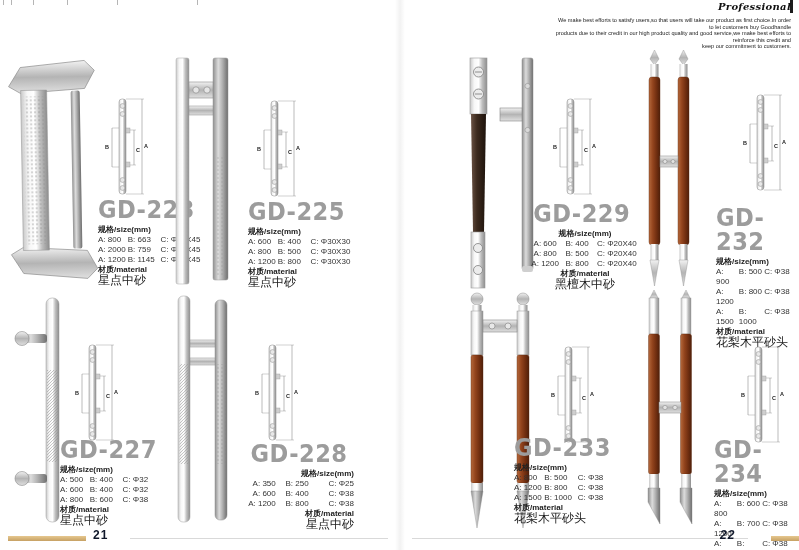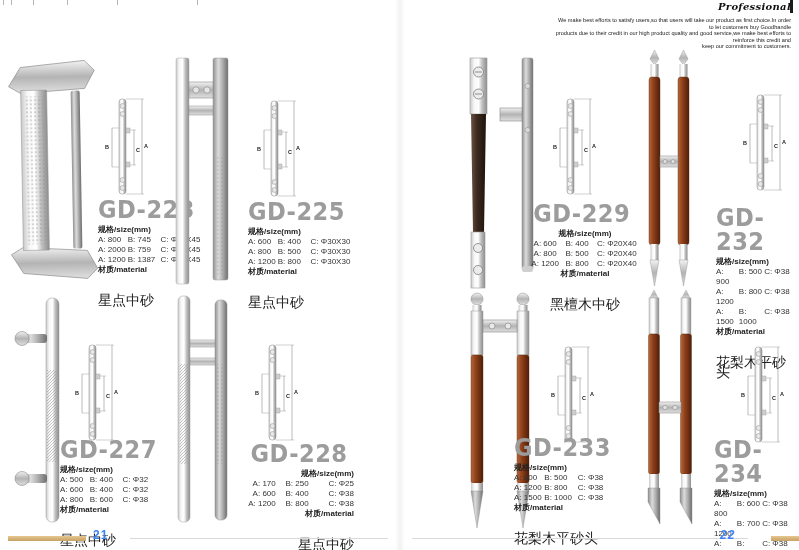--- a/index.html
+++ b/index.html
@@ -18,41 +18,41 @@
     font-size:5.6px;line-height:6.6px;color:#222;
   }
   .corner-mark{position:absolute;top:0;left:790px;width:3px;height:13px;background:#1c1c1c;}
   .toptick{position:absolute;top:0;width:1px;height:5px;background:#b5b5b5;}
   
   .gutter{position:absolute;top:0;left:395px;width:10px;height:100%;
     background:linear-gradient(to right, rgba(0,0,0,0), rgba(0,0,0,0.05) 50%, rgba(0,0,0,0));}
   .tanbar{position:absolute;top:536px;height:5px;background:linear-gradient(#e6c78f,#c6a163);}
   .tanbar.l{left:8px;width:78px;}
   .tanbar.r{left:771px;width:28px;}
-  .pageno{position:absolute;top:528px;font-size:12px;font-weight:bold;color:#3b82f6;letter-spacing:1px;}
+  .pageno{position:absolute;top:528px;font-size:12px;font-weight:bold;color:#0f172a;letter-spacing:1px;}
   .pageno.l{left:93px;}
   .pageno.r{left:720px;font-style:italic;}
   .hairline{position:absolute;top:538px;height:1px;background:#d9d9d9;}
   .hairline.l{left:130px;width:258px;}
   .hairline.r{left:412px;width:336px;}
   
   .product{position:absolute;}
   .illus{position:absolute;}
   .diagram-slot{position:absolute;width:46px;height:104px;}
   .info{position:absolute;}
   .model{
     margin:0 0 3px 0;font-family:"DejaVu Sans", sans-serif;font-weight:bold;
     font-size:24px;line-height:24px;color:#9c9c9c;letter-spacing:.5px;transform:scaleX(.94);transform-origin:left;
   }
   .spec-label{font-size:8px;line-height:10px;color:#222;font-weight:bold;}
   .spec-row{display:flex;font-size:8px;line-height:10px;color:#333;}
   .spec-row span:nth-child(1){width:38px;}
   .spec-row span:nth-child(2){width:42px;}
   .spec-row span:nth-child(3){width:58px;}
-  .material-value{font-size:14px;line-height:10px;color:#222;margin-top:20px;}
+  .material-value{font-size:12px;line-height:10px;color:#222;}
   
   .p223{left:4px;top:56px;width:200px;height:232px;}
   .p223 .illus{left:2px;top:2px;}
   .p223 .diagram-slot{left:100px;top:40px;}
   .p223 .info{left:94px;top:142px;width:108px;}
   .p225{left:166px;top:52px;width:212px;height:236px;}
   .p225 .illus{left:2px;top:4px;}
   .p225 .diagram-slot{left:90px;top:46px;}
   .p225 .info{left:82px;top:148px;width:108px;}
   .p229{left:456px;top:54px;width:222px;height:236px;}
@@ -174,31 +174,31 @@
           <line x1="8" y1="32" x2="8" y2="71" stroke="#777" stroke-width="0.5"></line>
           <text x="40" y="52">A</text>
           <text x="32" y="56">C</text>
           <text x="1" y="53">B</text>
         </svg></div>
     <div class="info">
       <h2 class="model">GD-223</h2>
       <div class="spec-label">规格/size(mm)</div>
       <div class="spec-row">
           <span>A: 800</span>
-          <span>B: 745</span>
+          <span>B: 663</span>
           <span>C: Φ25X45</span>
         </div>
       <div class="spec-row">
           <span>A: 2000</span>
           <span>B: 759</span>
           <span>C: Φ25X45</span>
         </div>
       <div class="spec-row">
           <span>A: 1200</span>
-          <span>B: 1387</span>
+          <span>B: 1145</span>
           <span>C: Φ25X45</span>
         </div>
       <div class="spec-label">材质/material</div>
       <div class="material-value">星点中砂</div>
     </div>
   </section>
 
   <section class="product p225">
     <div class="illus">
       <svg width="76" height="232" viewBox="0 0 76 232">
@@ -468,21 +468,21 @@
           <line x1="8" y1="71" x2="15" y2="71" stroke="#8a8a8a" stroke-width="0.4"></line>
           <line x1="8" y1="32" x2="8" y2="71" stroke="#777" stroke-width="0.5"></line>
           <text x="40" y="52">A</text>
           <text x="32" y="56">C</text>
           <text x="1" y="53">B</text>
         </svg></div>
     <div class="info">
       <h2 class="model">GD-228</h2>
       <div class="spec-label">规格/size(mm)</div>
       <div class="spec-row">
-          <span>A: 170</span>
+          <span>A: 350</span>
           <span>B: 250</span>
           <span>C: Φ25</span>
         </div>
       <div class="spec-row">
           <span>A: 600</span>
           <span>B: 400</span>
           <span>C: Φ38</span>
         </div>
       <div class="spec-row">
           <span>A: 1200</span>

